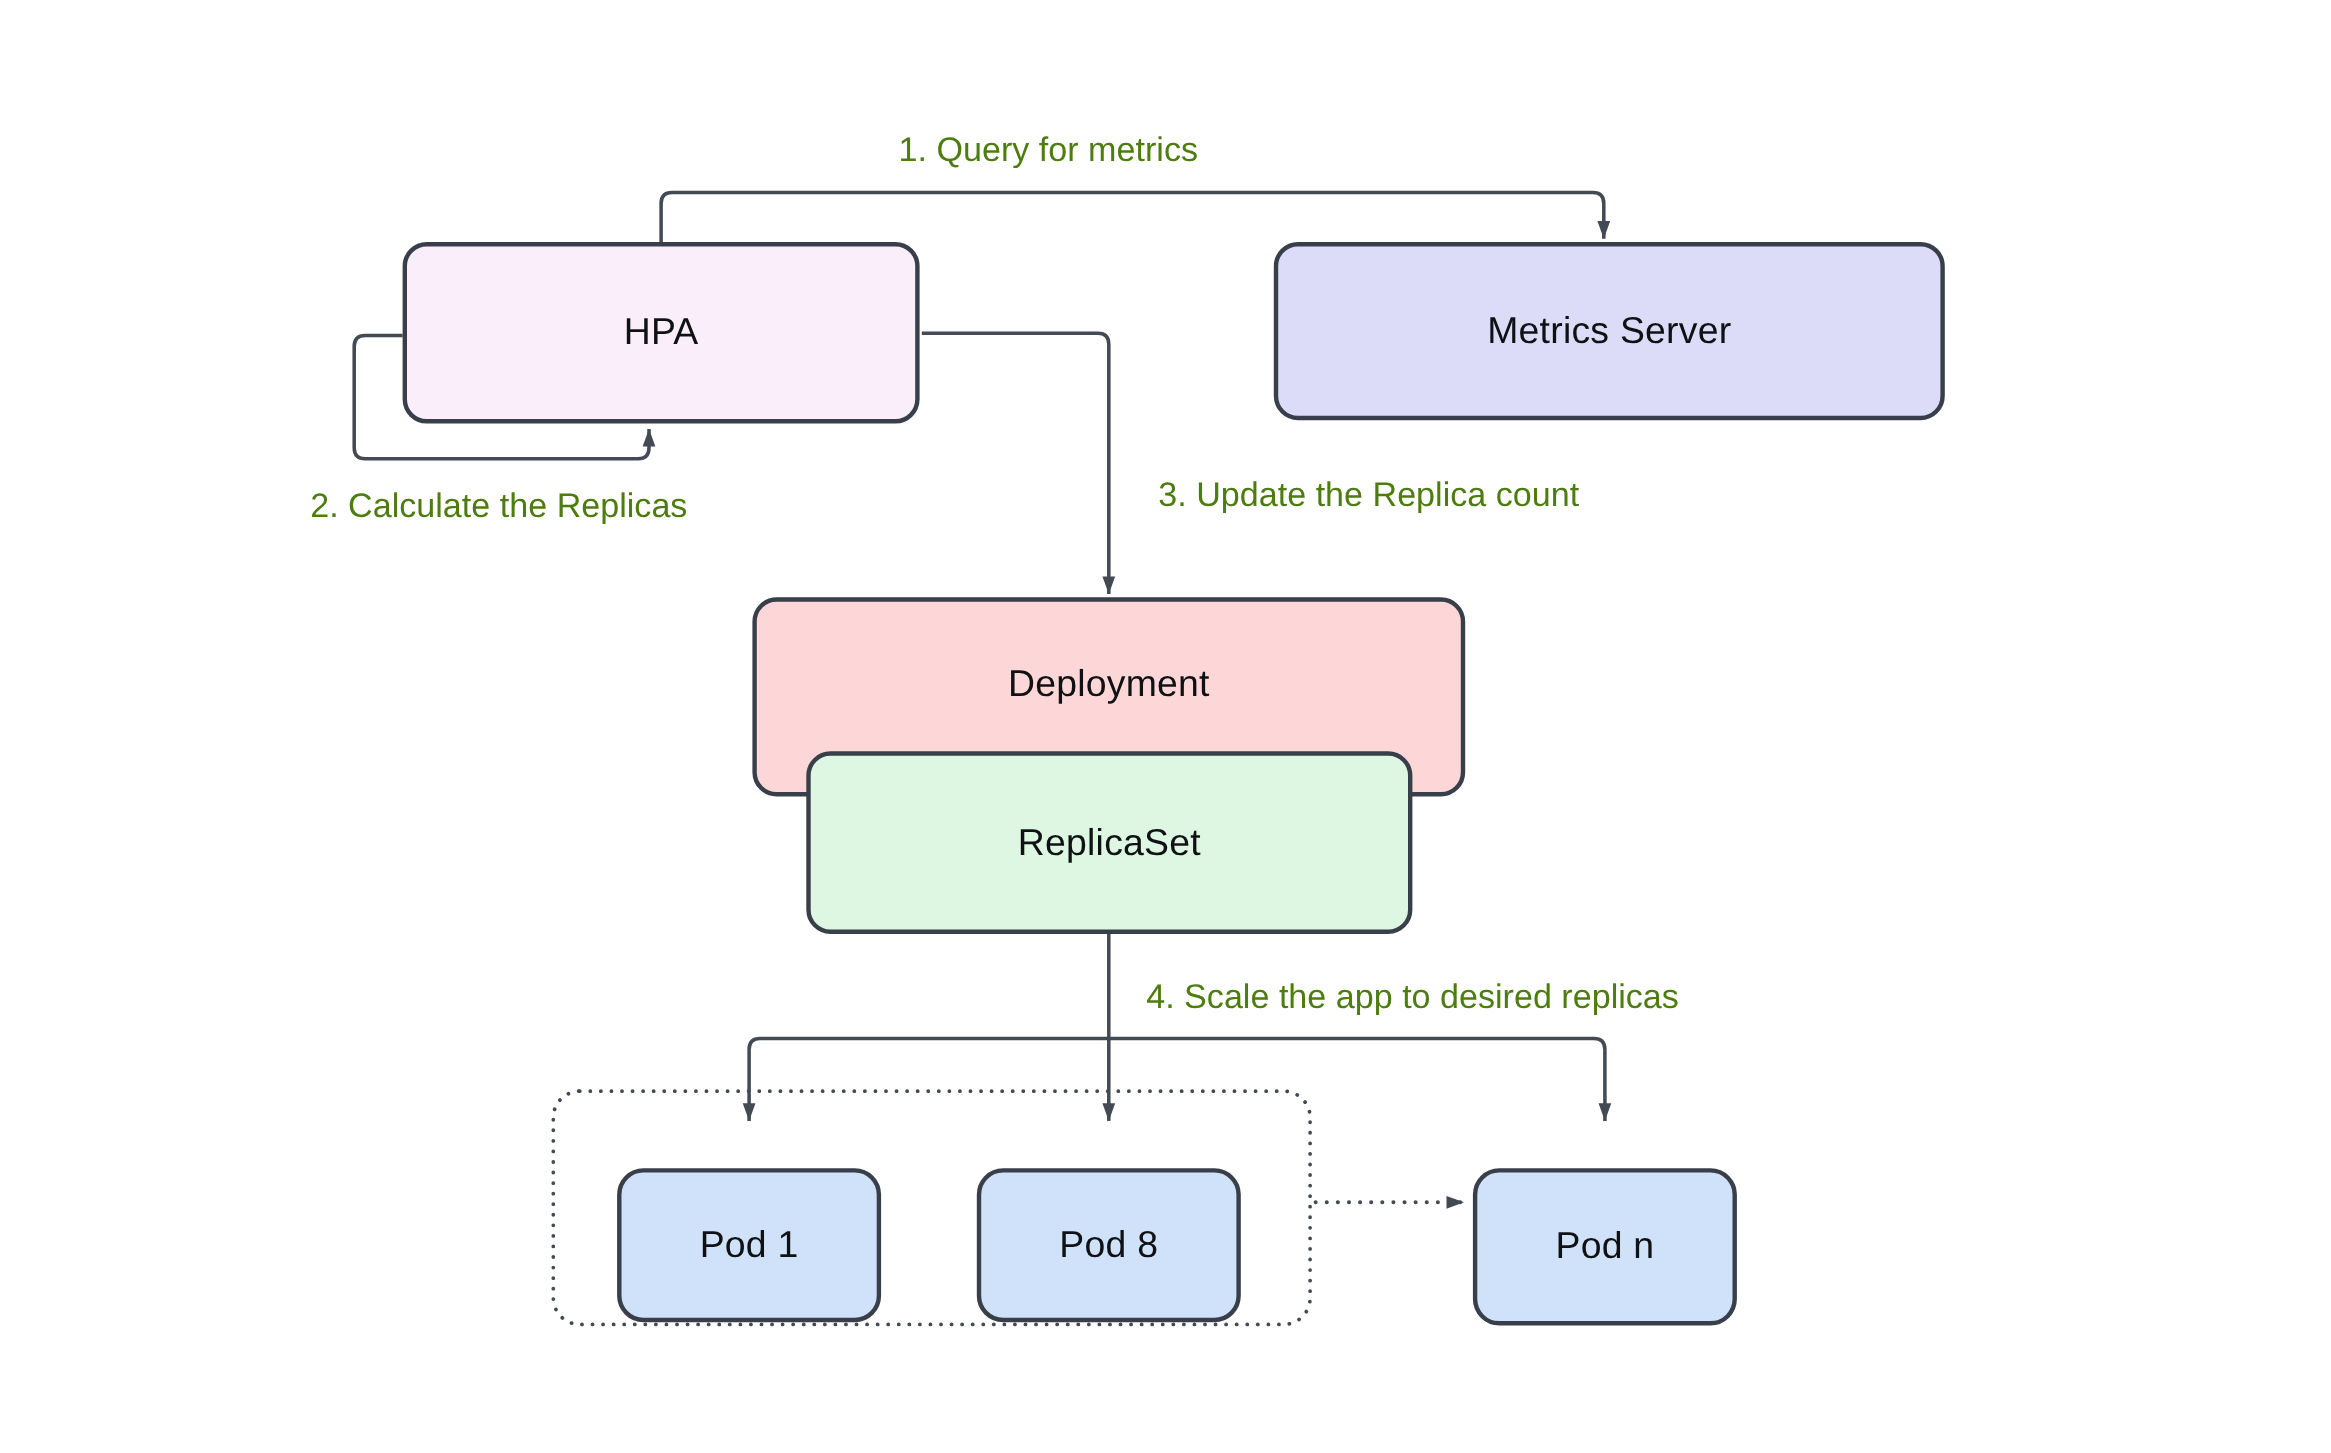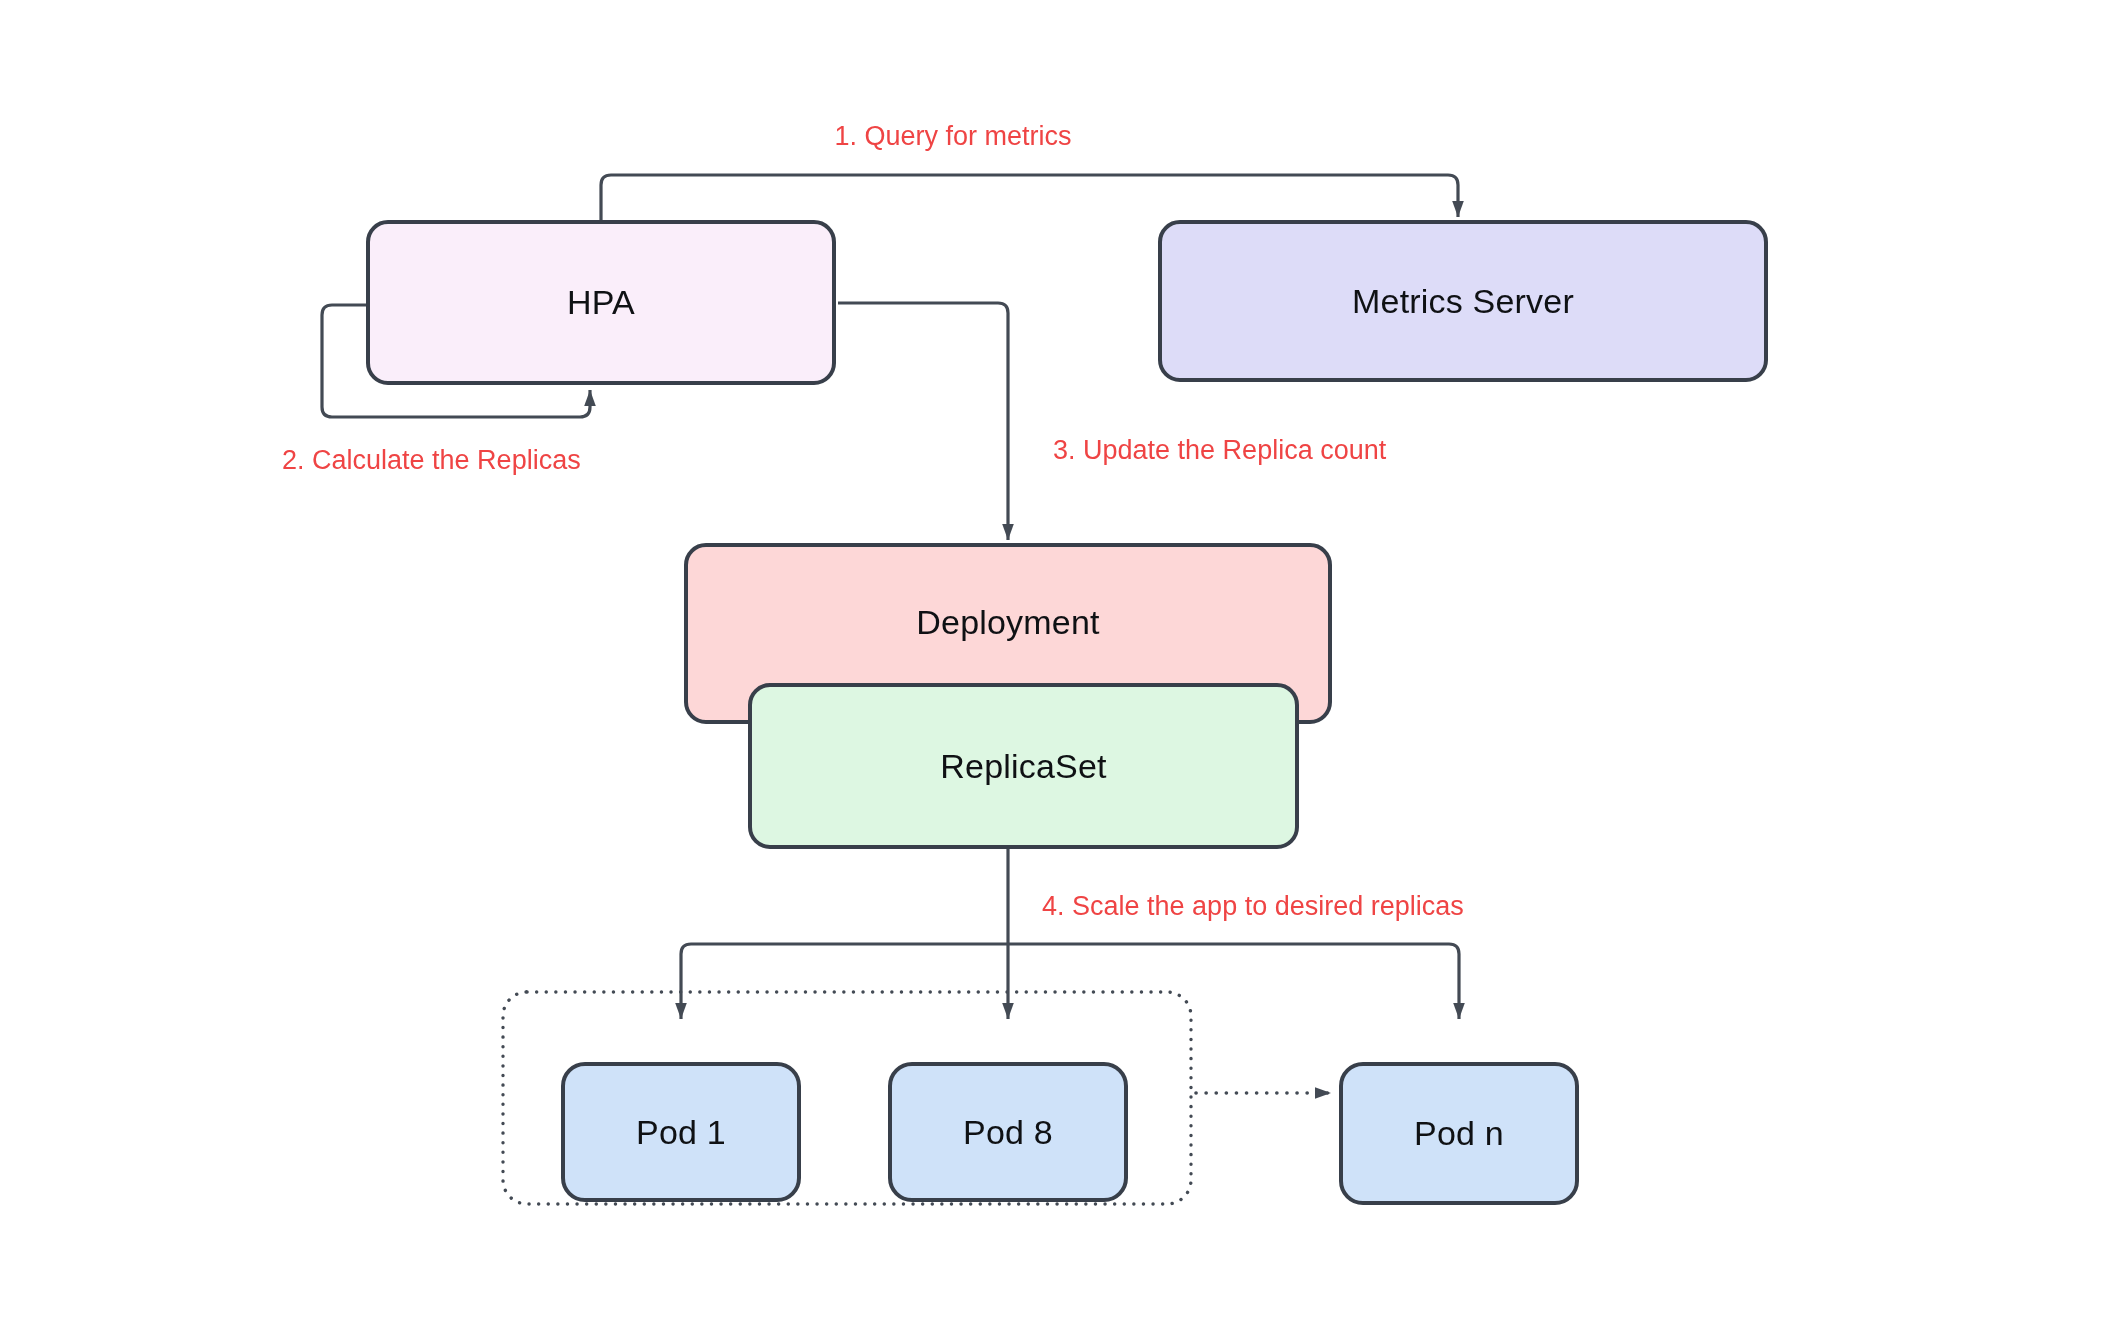--- a/index.html
+++ b/index.html
@@ -32,29 +32,29 @@
     align-items: center;
     justify-content: center;
     font-size: 34px;
     color: #0f1114;
     letter-spacing: 0.2px;
   }
   .node-hpa        { left: 366px;  top: 220px;  width: 470px; height: 165px; background: #faeefa; }
   .node-metrics    { left: 1158px; top: 220px;  width: 610px; height: 162px; background: #dddcf8; }
   .node-deployment { left: 684px;  top: 543px;  width: 648px; height: 181px; background: #fdd7d7;
                      align-items: flex-start; padding-top: 56px; z-index: 1; }
-  .node-replicaset { left: 748px;  top: 683px;  width: 551px; height: 166px; background: #ddf7e2; z-index: 2; }
+  .node-replicaset { left: 733px;  top: 683px;  width: 551px; height: 166px; background: #ddf7e2; z-index: 2; }
   .node-pod        { background: #cfe2f9; border-radius: 24px; margin-top: 40px; }
   .node-pod1 { left: 561px;  top: 1022px; width: 240px; height: 140px; }
   .node-pod2 { left: 888px;  top: 1022px; width: 240px; height: 140px; }
   .node-podn { left: 1339px; top: 1022px; width: 240px; height: 143px; }
   .edge-label {
     position: absolute;
-    font-size: 27px;
-    color: #ef4444;
+    font-size: 31px;
+    color: #4d7c0f;
     white-space: nowrap;
     transform: translateY(-50%);
   }
   .edge-label-1 {
     left: 953px;
     top: 136px;
     transform: translate(-50%, -50%);
   }
   .edge-label-2 { left: 282px;  top: 460px; text-align: center; }
   .edge-label-3 { left: 1032px; top: 450px; margin-left: 21px; }

